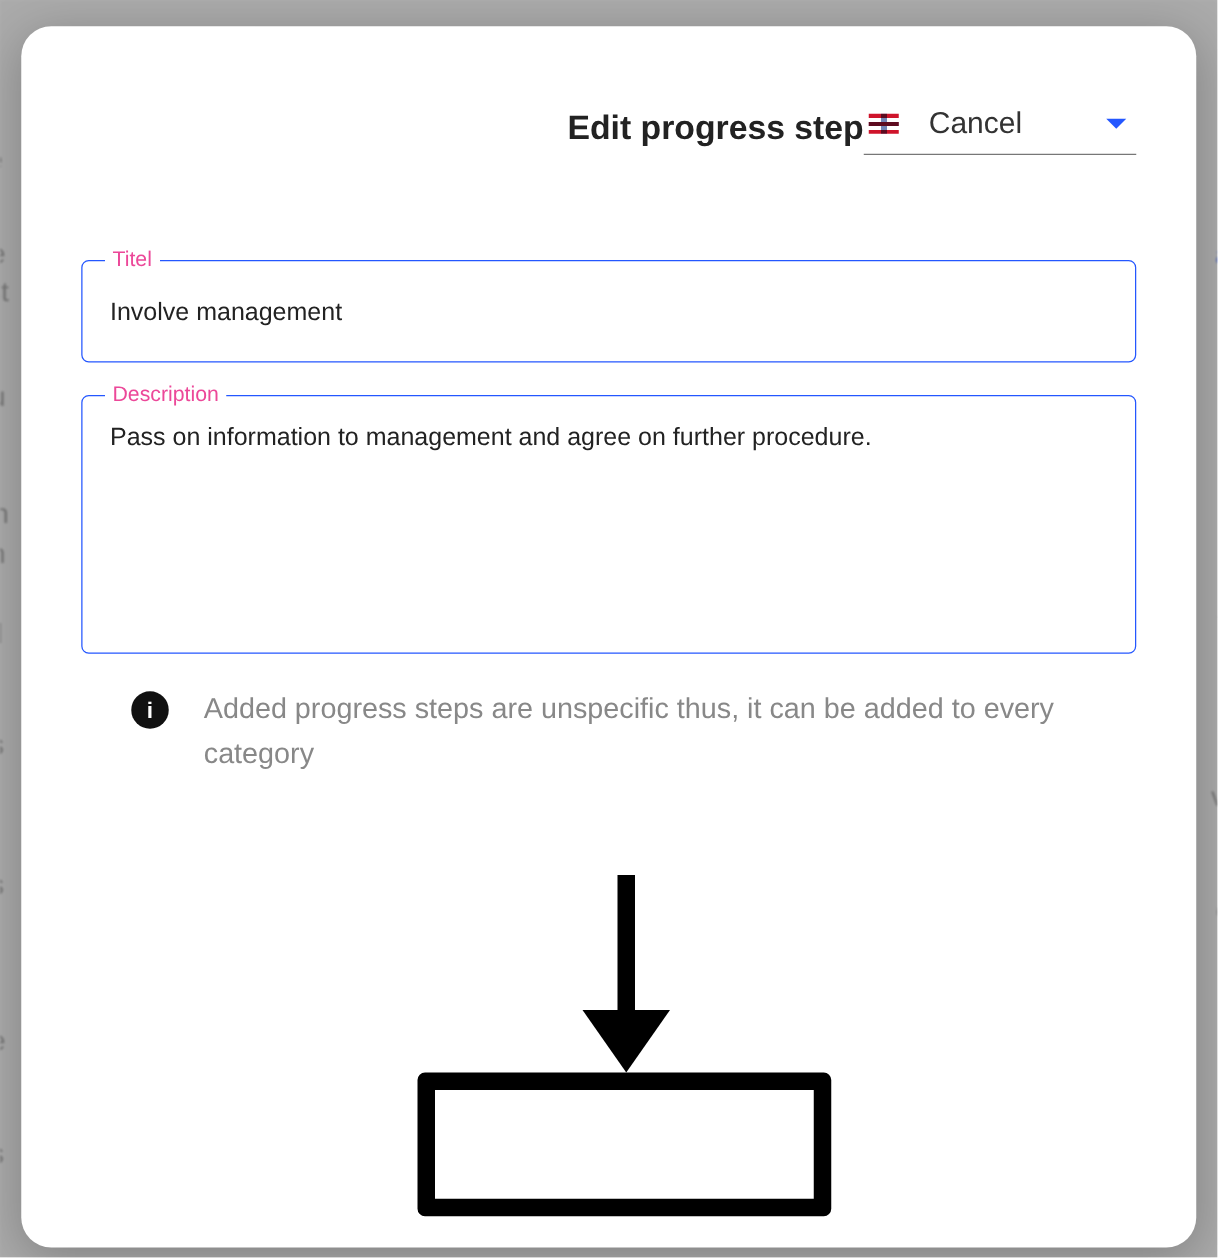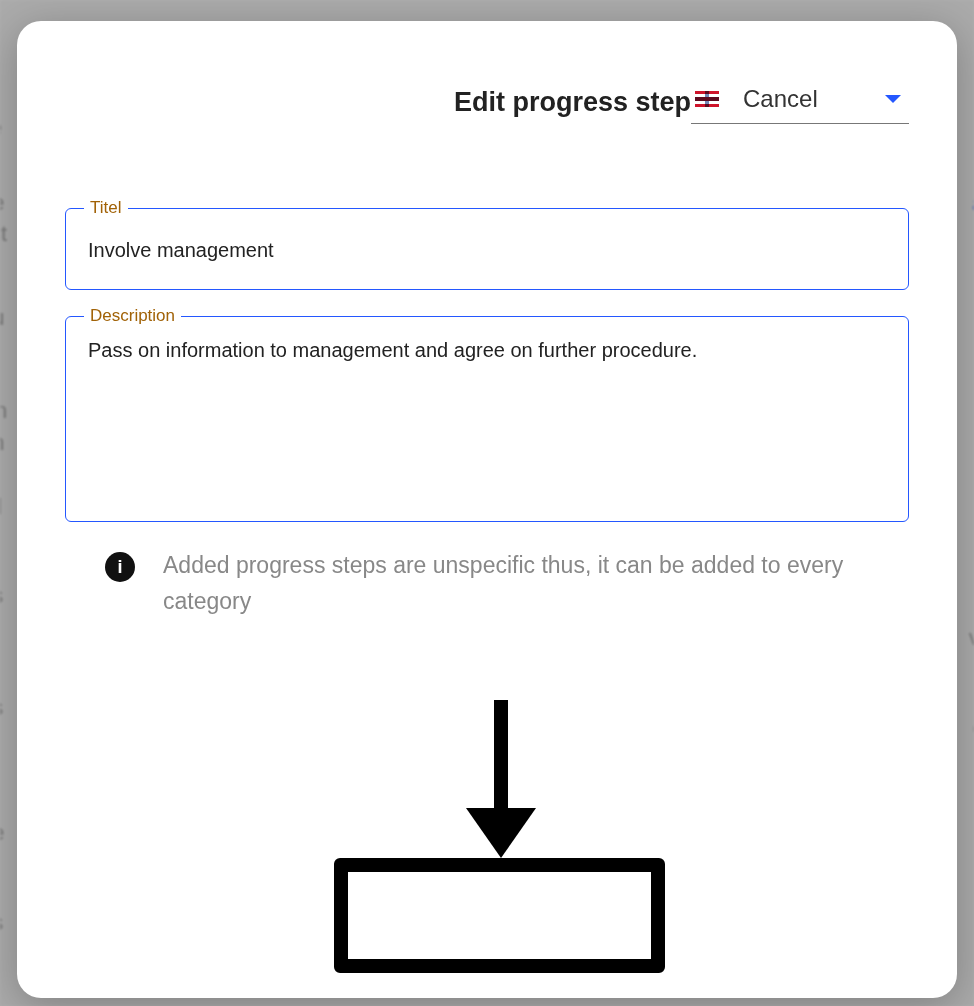--- a/index.html
+++ b/index.html
@@ -95,21 +95,21 @@
     border-radius: 6px;
     margin-bottom: 26px;
   }
   .field-wrap .legend {
     position: absolute;
     top: -11px;
     left: 18px;
     background: #fff;
     padding: 0 6px;
     font-size: 17px;
-    color: #a16207;
+    color: #ec4899;
     font-weight: 500;
   }
   .field-input {
     width: 100%;
     border: none;
     outline: none;
     background: transparent;
     font-size: 20px;
     color: #222;
     padding: 22px 22px 20px 22px;

